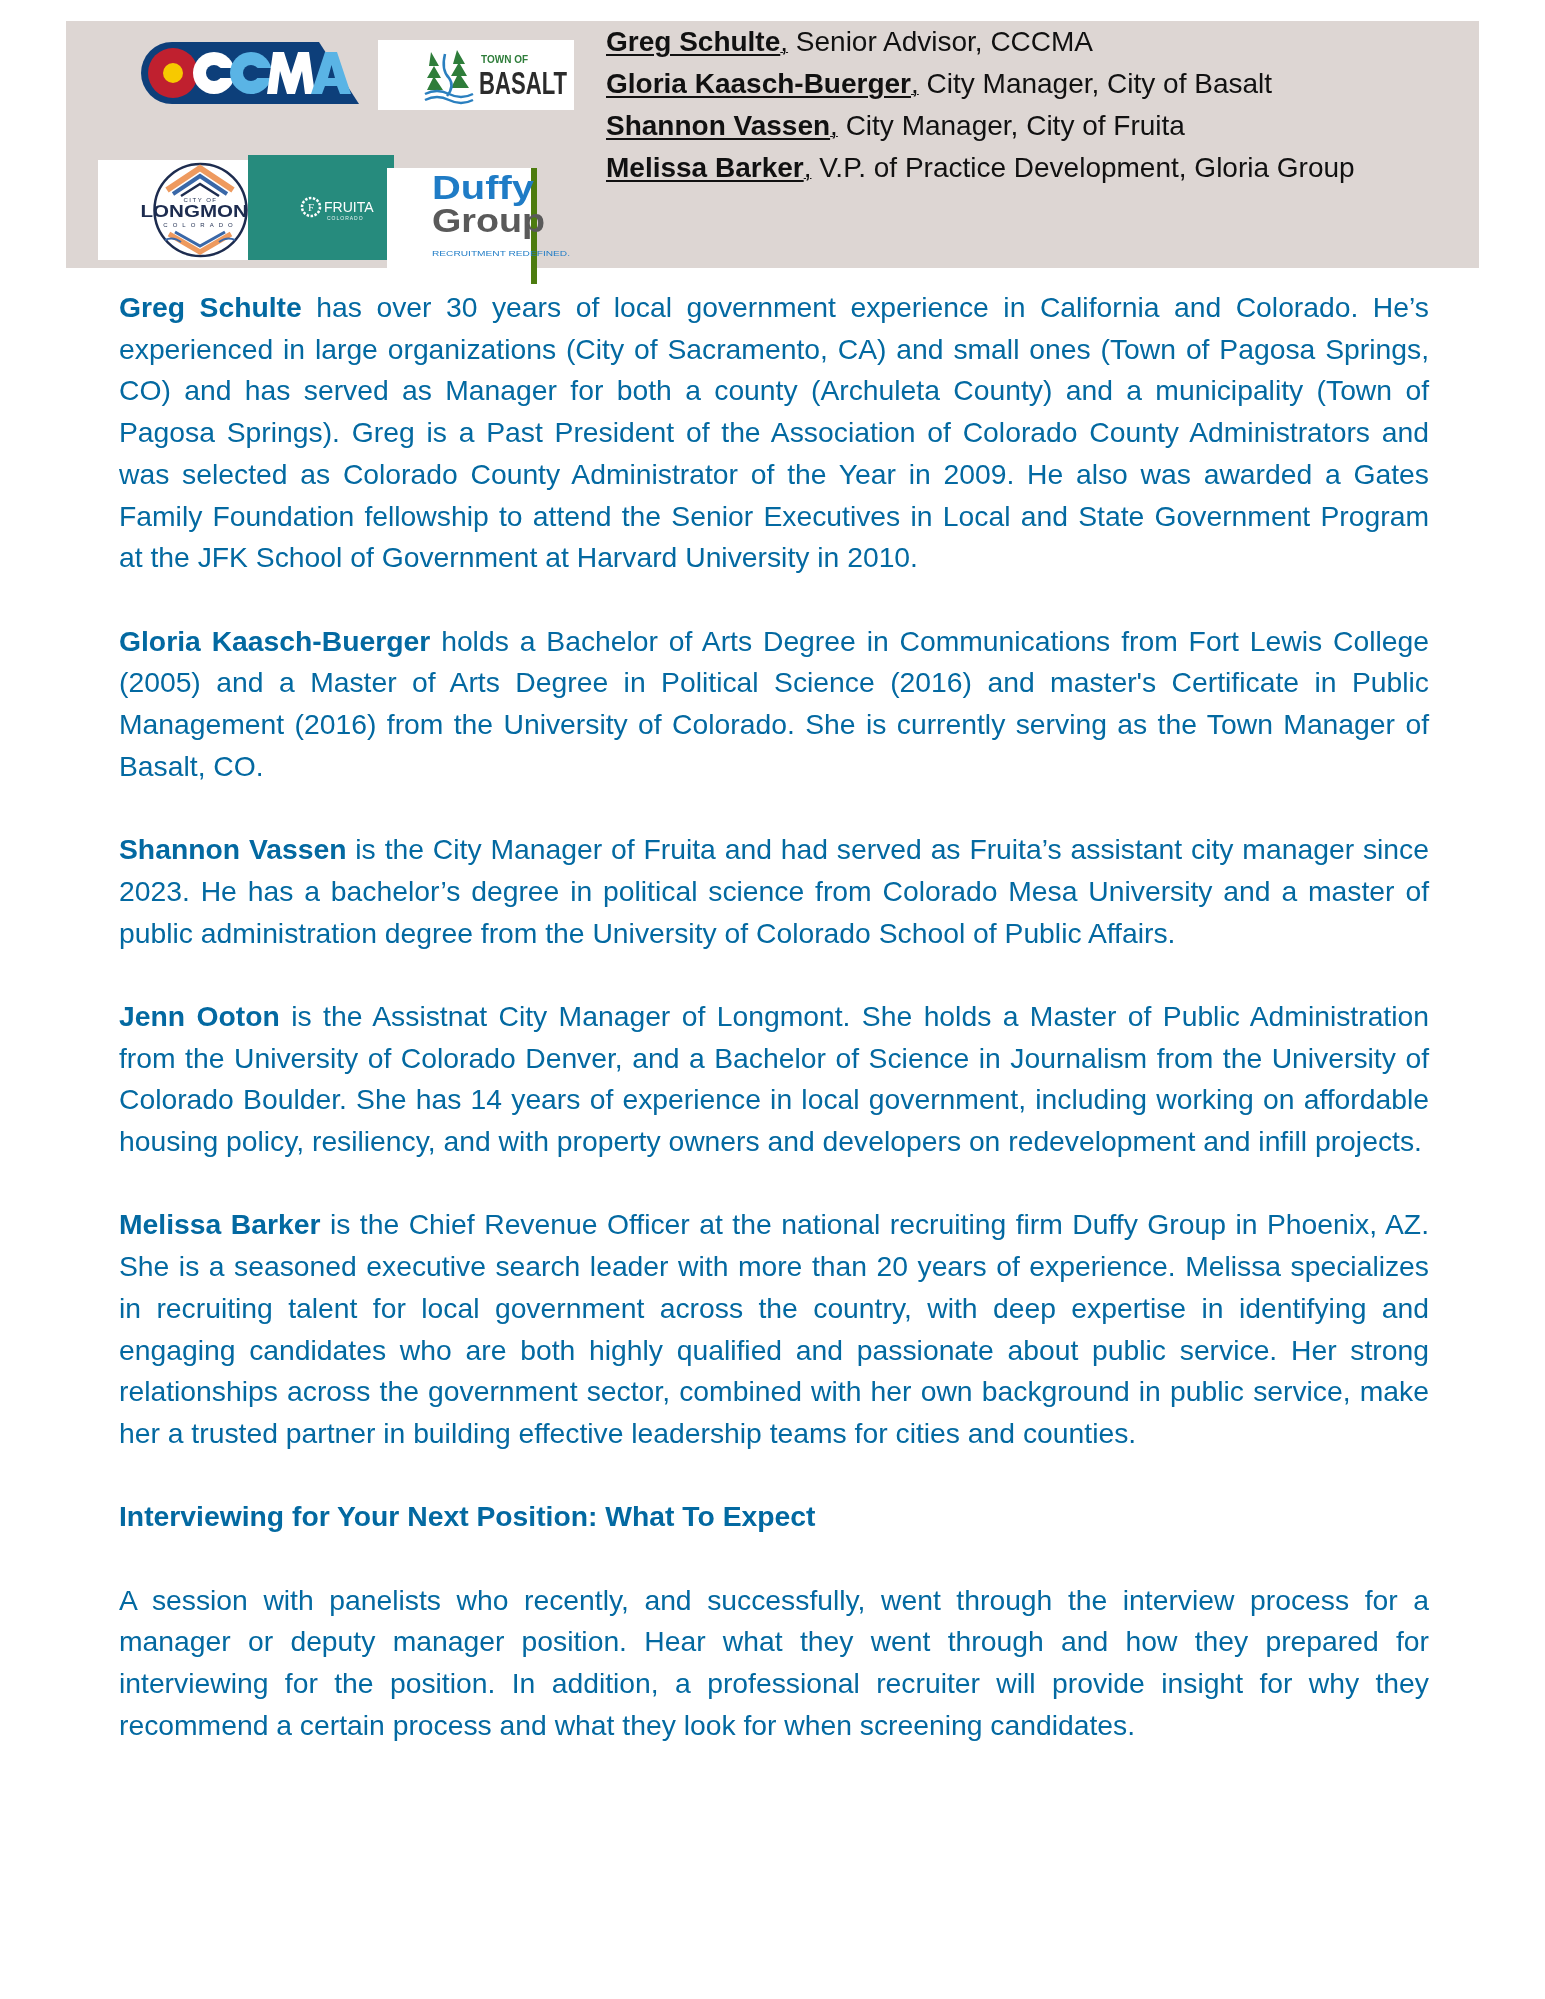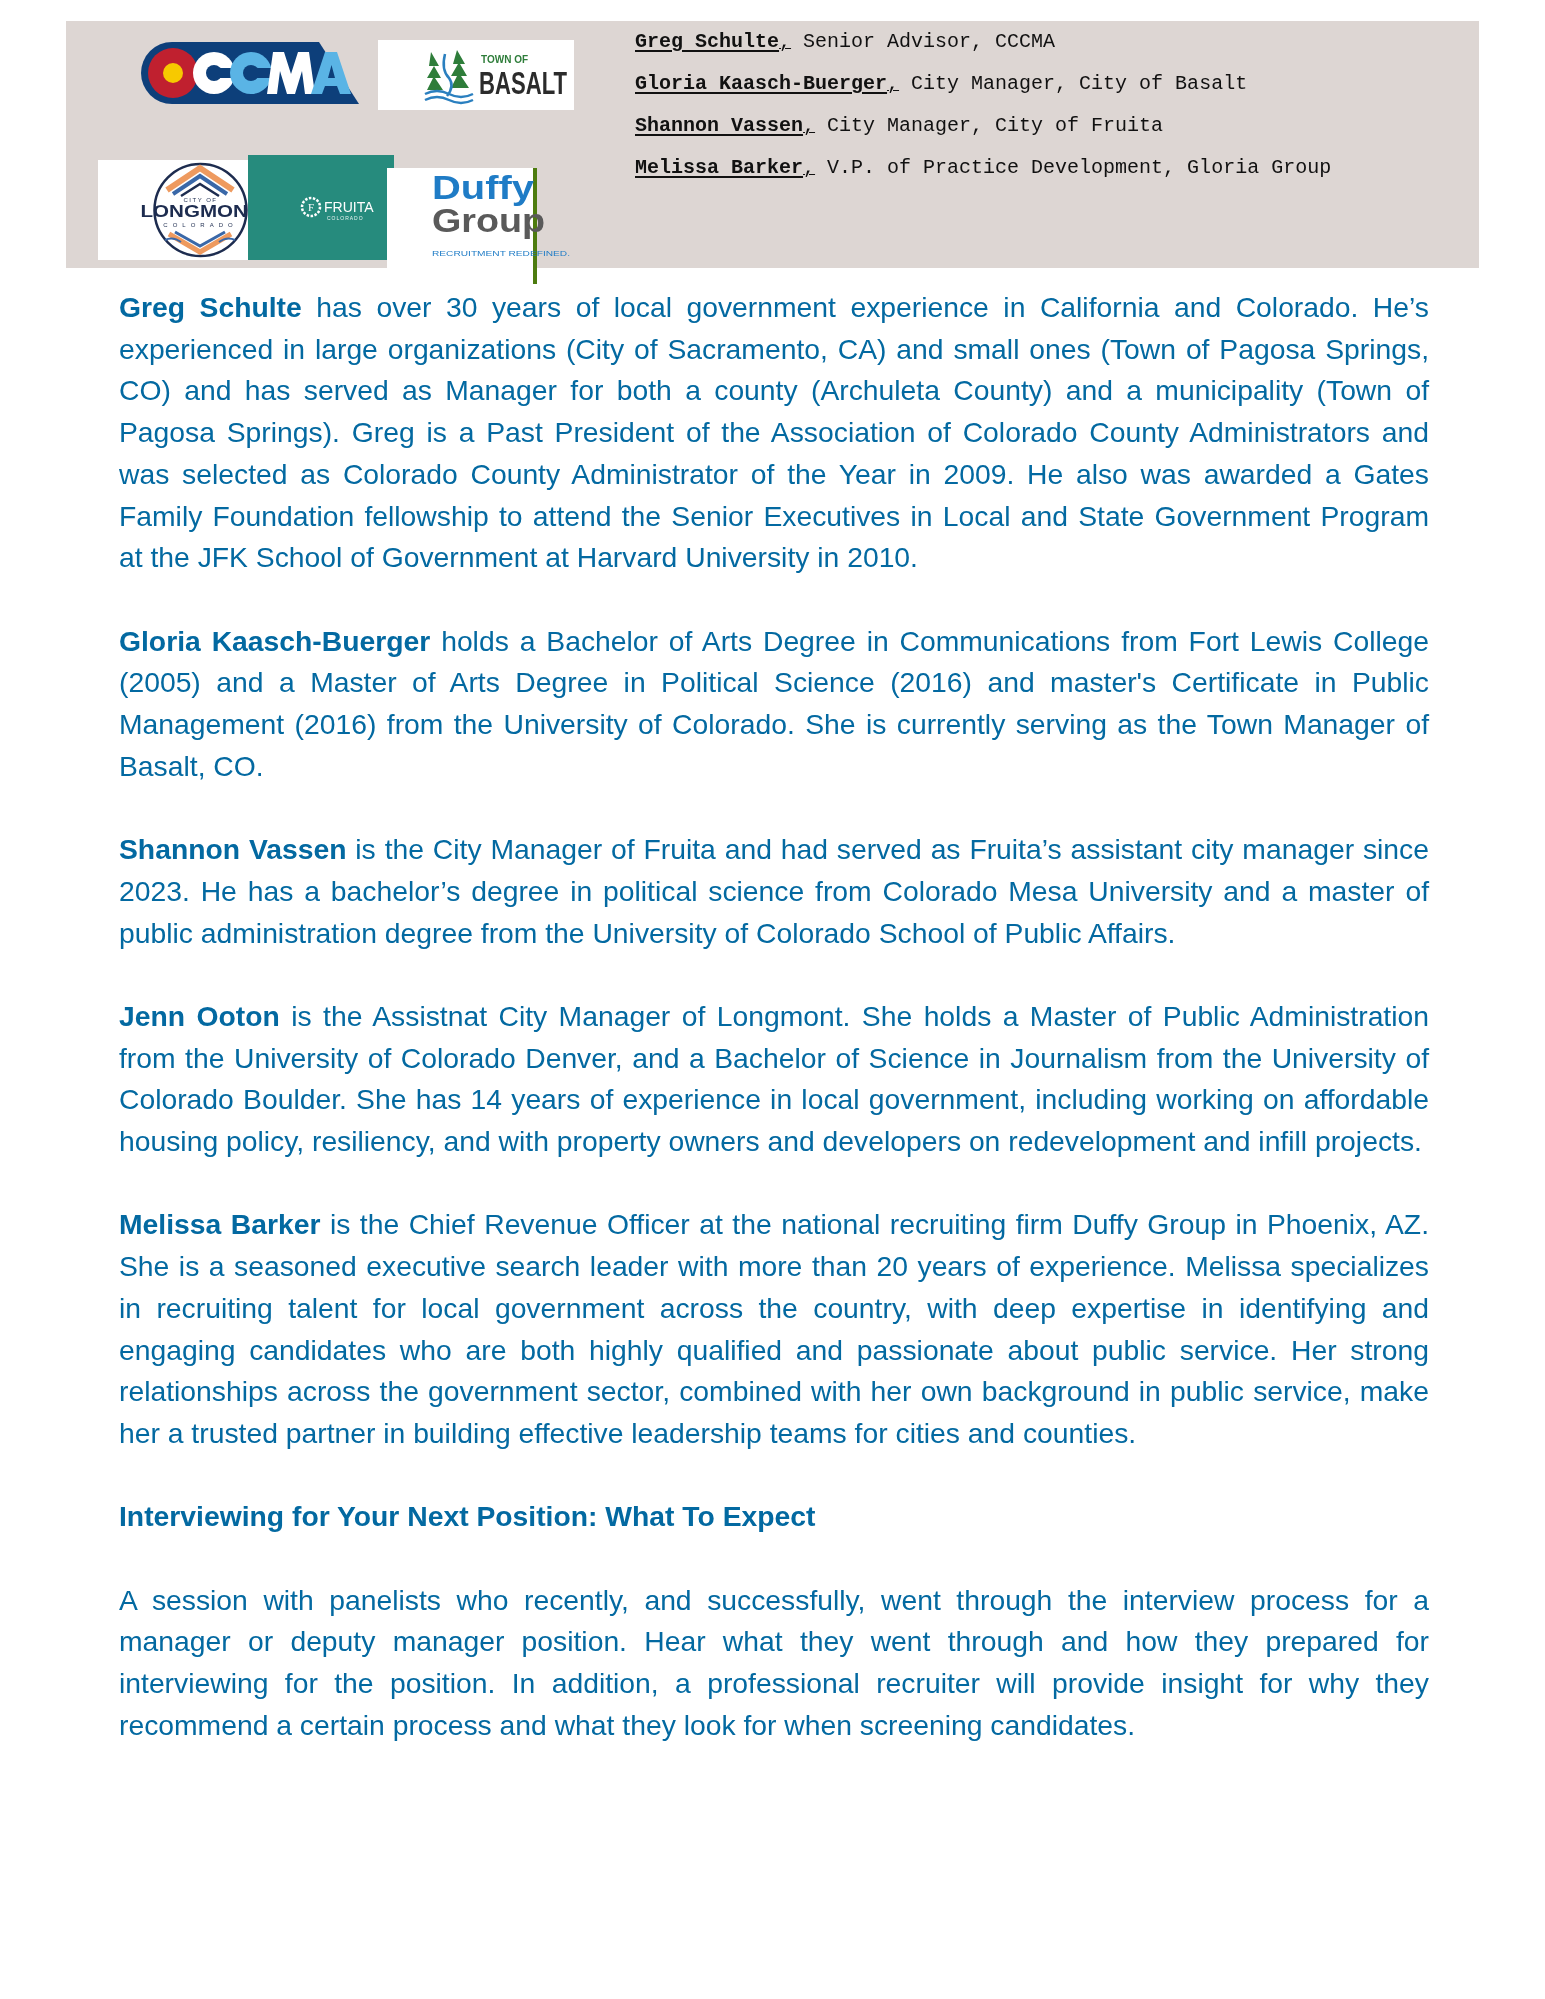--- a/index.html
+++ b/index.html
@@ -10,25 +10,25 @@
   .banner {
     position: absolute; left: 66px; top: 21px; width: 1413px; height: 247px;
     background: #ddd6d3;
   }
   .logo { position: absolute; padding-left: 41px; }
   
   .cccma { left: 32px; top: 19px; width: 222px; height: 66px; }
   .basalt { left: 312px; top: 19px; width: 155px; height: 70px; background: #fff; }
   .longmont { left: 32px; top: 139px; width: 123px; height: 100px; background: #fff; }
   .fruita { left: 182px; top: 134px; width: 105px; height: 105px; background: #268b7d; }
-  .duffy { left: 321px; top: 147px; width: 150px; height: 116px; background: #fff; border-right: 4px solid #4d7c0f; box-sizing: border-box; }
+  .duffy { left: 321px; top: 147px; width: 150px; height: 116px; background: #fff; border-right: 6px solid #4d7c0f; box-sizing: border-box; }
 
   .banner-text {
-    position: absolute; left: 569px; top: 0px; width: 860px;
-    font-size: 20px; line-height: 42px; color: #111; font-family: Liberation Mono, monospace;
+    position: absolute; left: 540px; top: 0px; width: 860px;
+    font-size: 28px; line-height: 42px; color: #111;
   }
   .banner-text .line { white-space: nowrap; }
   .banner-text .line.wrap { white-space: normal; }
   .banner-text .nm { font-weight: bold; text-decoration: underline; text-underline-offset: 3px; text-decoration-thickness: 2px; }
   .banner-text .cm { text-decoration: underline; text-decoration-thickness: 1px; }
 
   .content {
     position: absolute; left: 119px; top: 287px; width: 1310px;
     font-size: 28.3px; line-height: 41.7px; color: #0369a1;
   }

